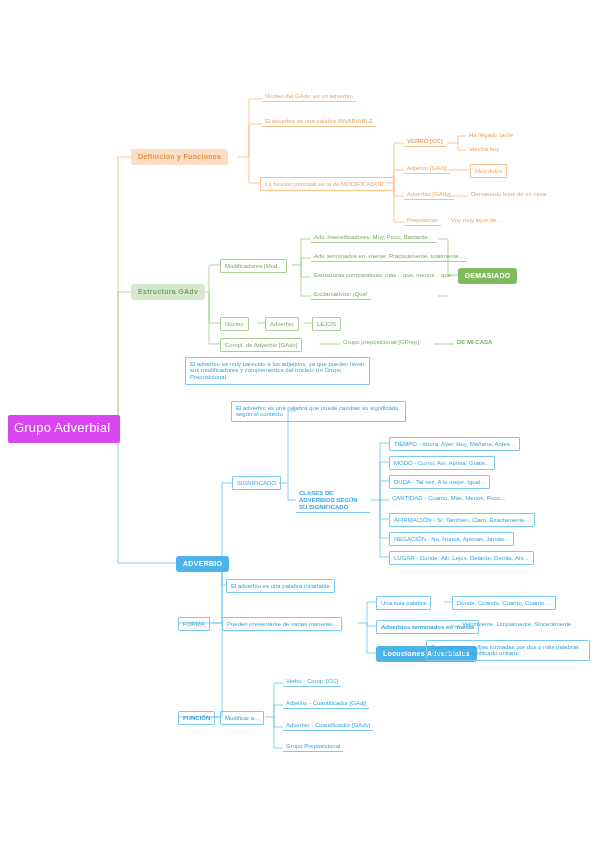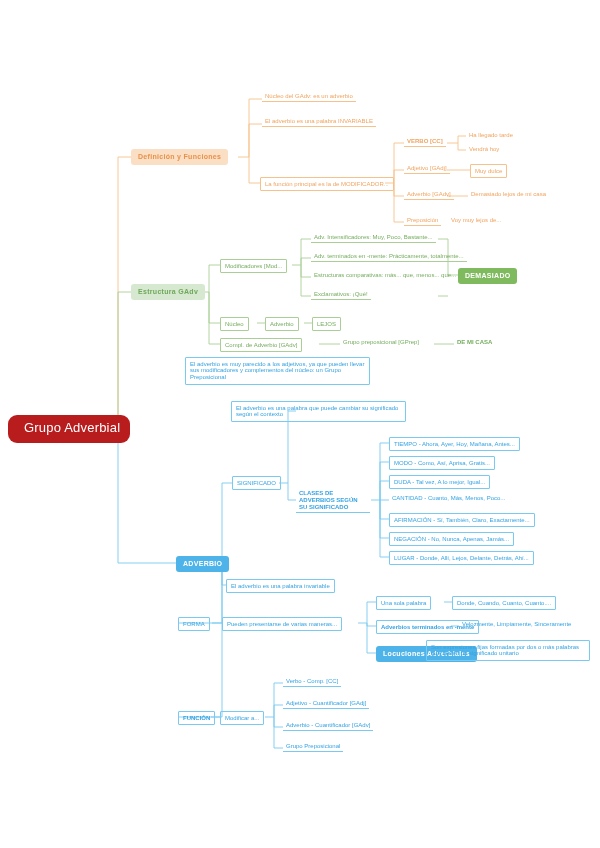--- a/index.html
+++ b/index.html
@@ -14,27 +14,27 @@
   svg.links{position:absolute;left:0;top:0;width:600px;height:848px;pointer-events:none;}
 
   .node{
     position:absolute;
     box-sizing:border-box;
     white-space:nowrap;
     line-height:1.15;
   }
   
   .root{
-    background:#b91c1c;
+    background:#d946ef;
     color:#ffffff;
-    border-radius:9px;
+    border-radius:2px;
     font-size:13px;
     font-weight:500;
     letter-spacing:.2px;
-    padding:6px 10px 7px 16px;
+    padding:6px 10px 7px 6px;
   }
   
   .pill{
     border-radius:3px;
     font-size:7px;
     font-weight:bold;
     letter-spacing:.3px;
     padding:4px 7px 4px 7px;
     color:#ffffff;
   }

